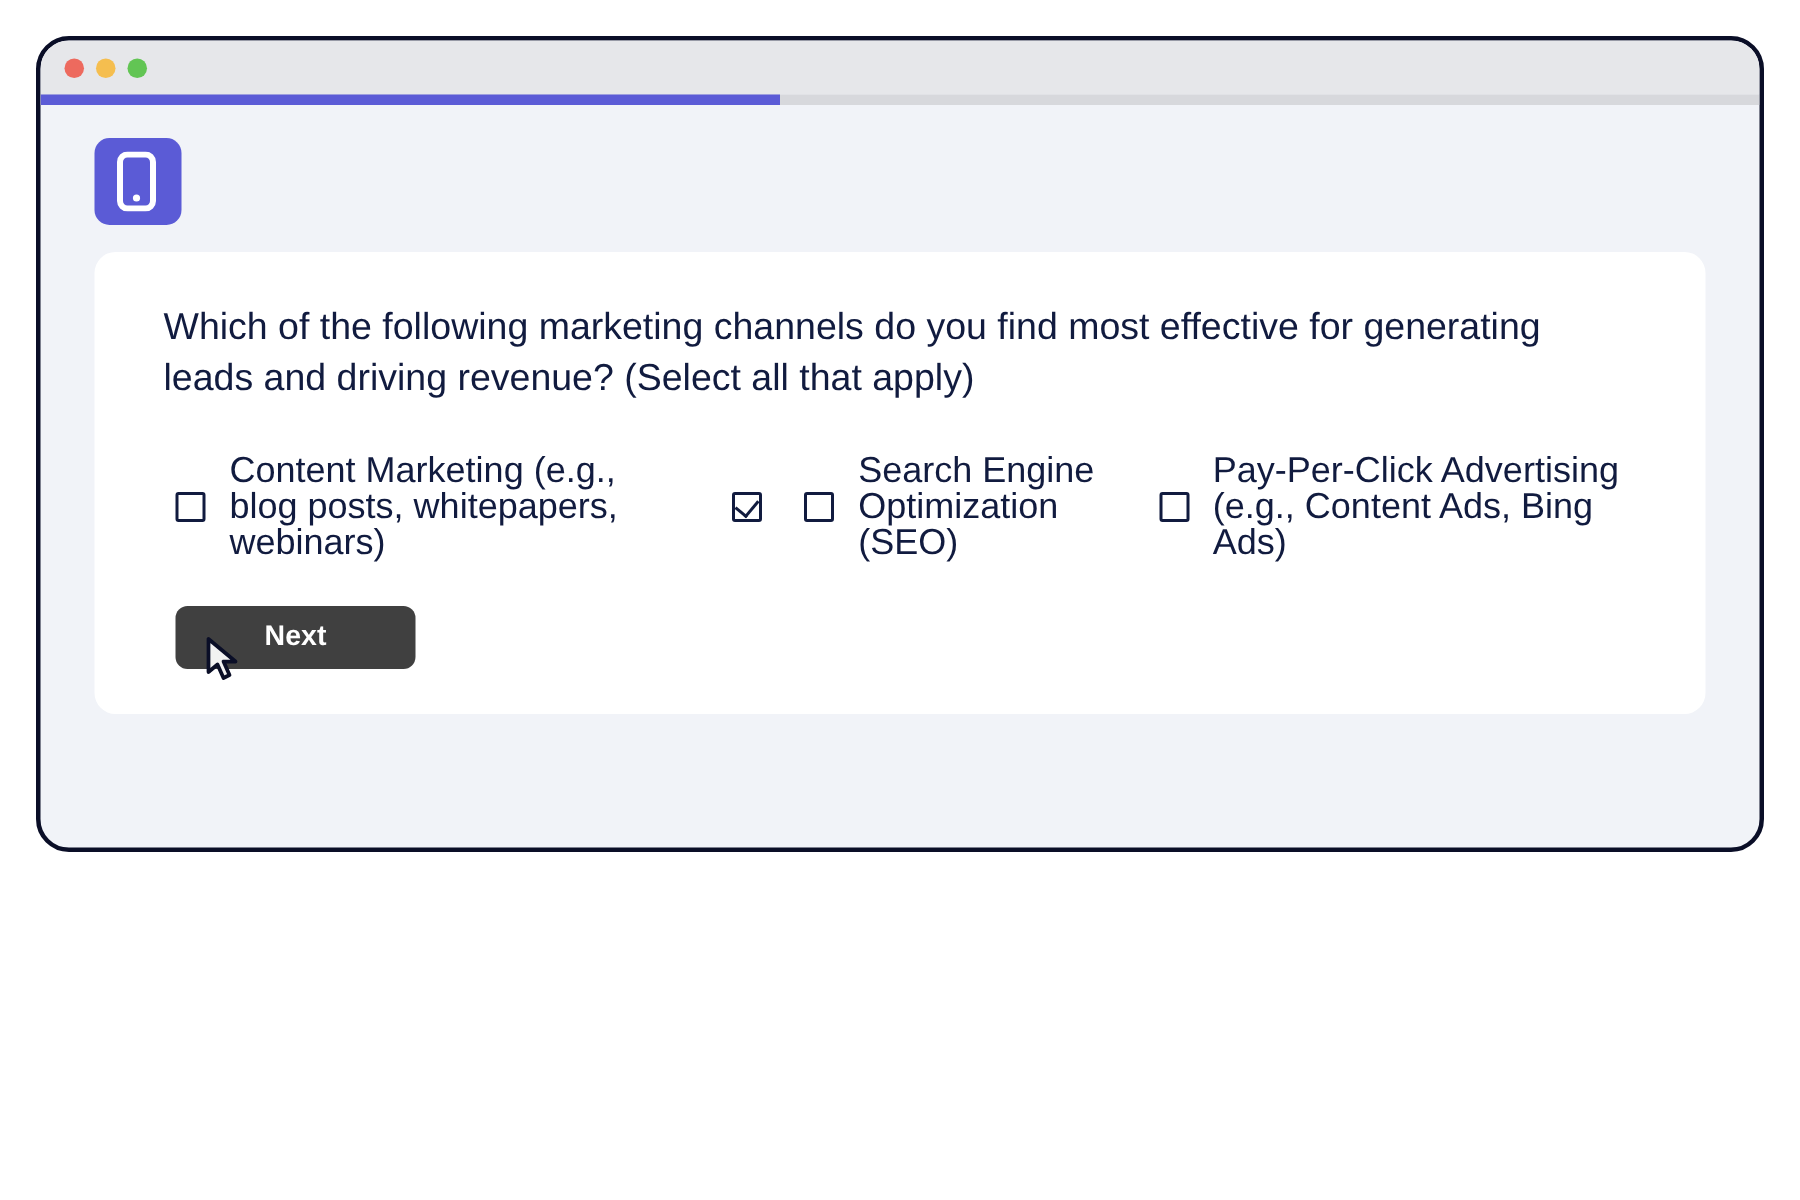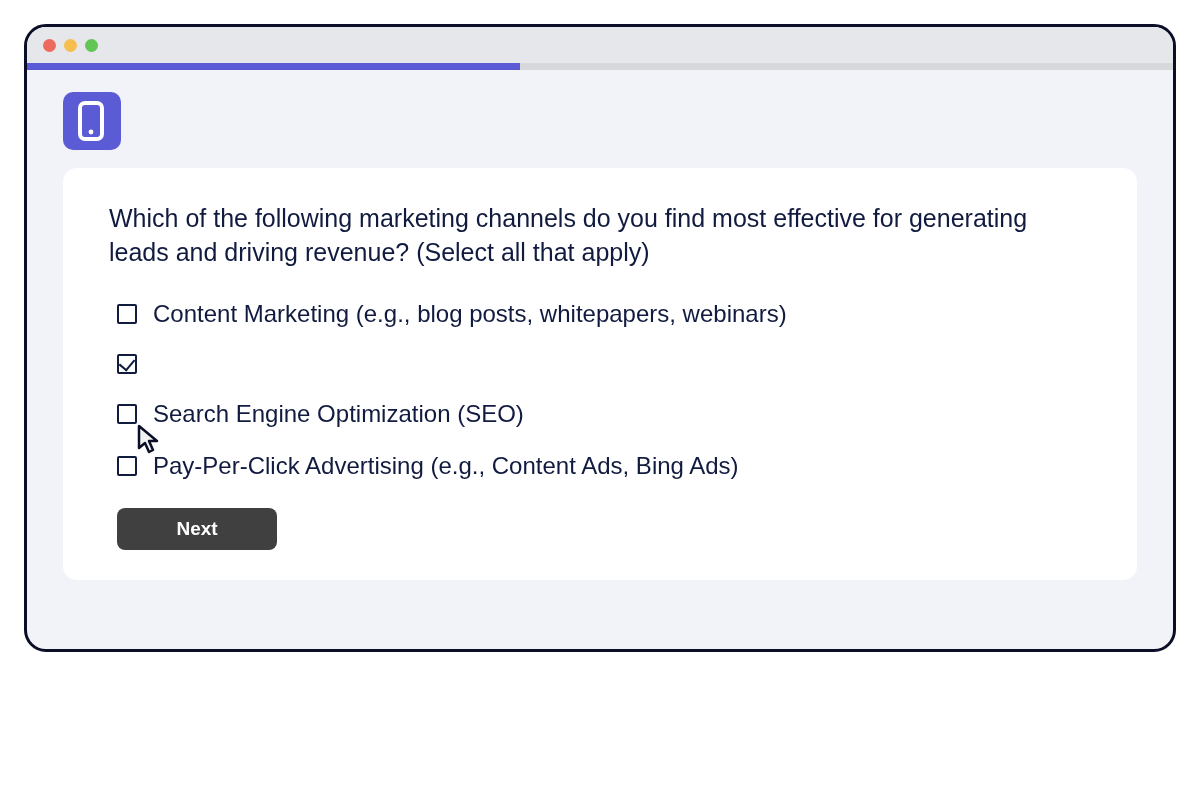--- a/index.html
+++ b/index.html
@@ -8,21 +8,21 @@
       background: #ffffff;
       width: 1200px;
       height: 800px;
       position: relative;
     }
     .window {
       position: absolute;
       left: 24px;
       top: 24px;
       width: 1152px;
-      height: 628px;
+      height: 544px;
       background: #f1f3f8;
       border: 3px solid #0a0e27;
       border-radius: 22px;
       overflow: hidden;
     }
     .titlebar {
       height: 36px;
       background: #e6e7ea;
       display: flex;
       align-items: center;
@@ -67,21 +67,21 @@
     }
     .question-text {
       font-size: 25px;
       line-height: 1.35;
       color: #111b3f;
       font-weight: 400;
       margin-bottom: 32px;
     }
     .options {
       display: flex;
-      flex-direction: column;
+      flex-direction: row;
       gap: 28px;
       margin-bottom: 30px;
       padding-left: 8px;
     }
     .option-row {
       display: flex;
       align-items: center;
       gap: 16px;
       cursor: pointer;
       position: relative;

